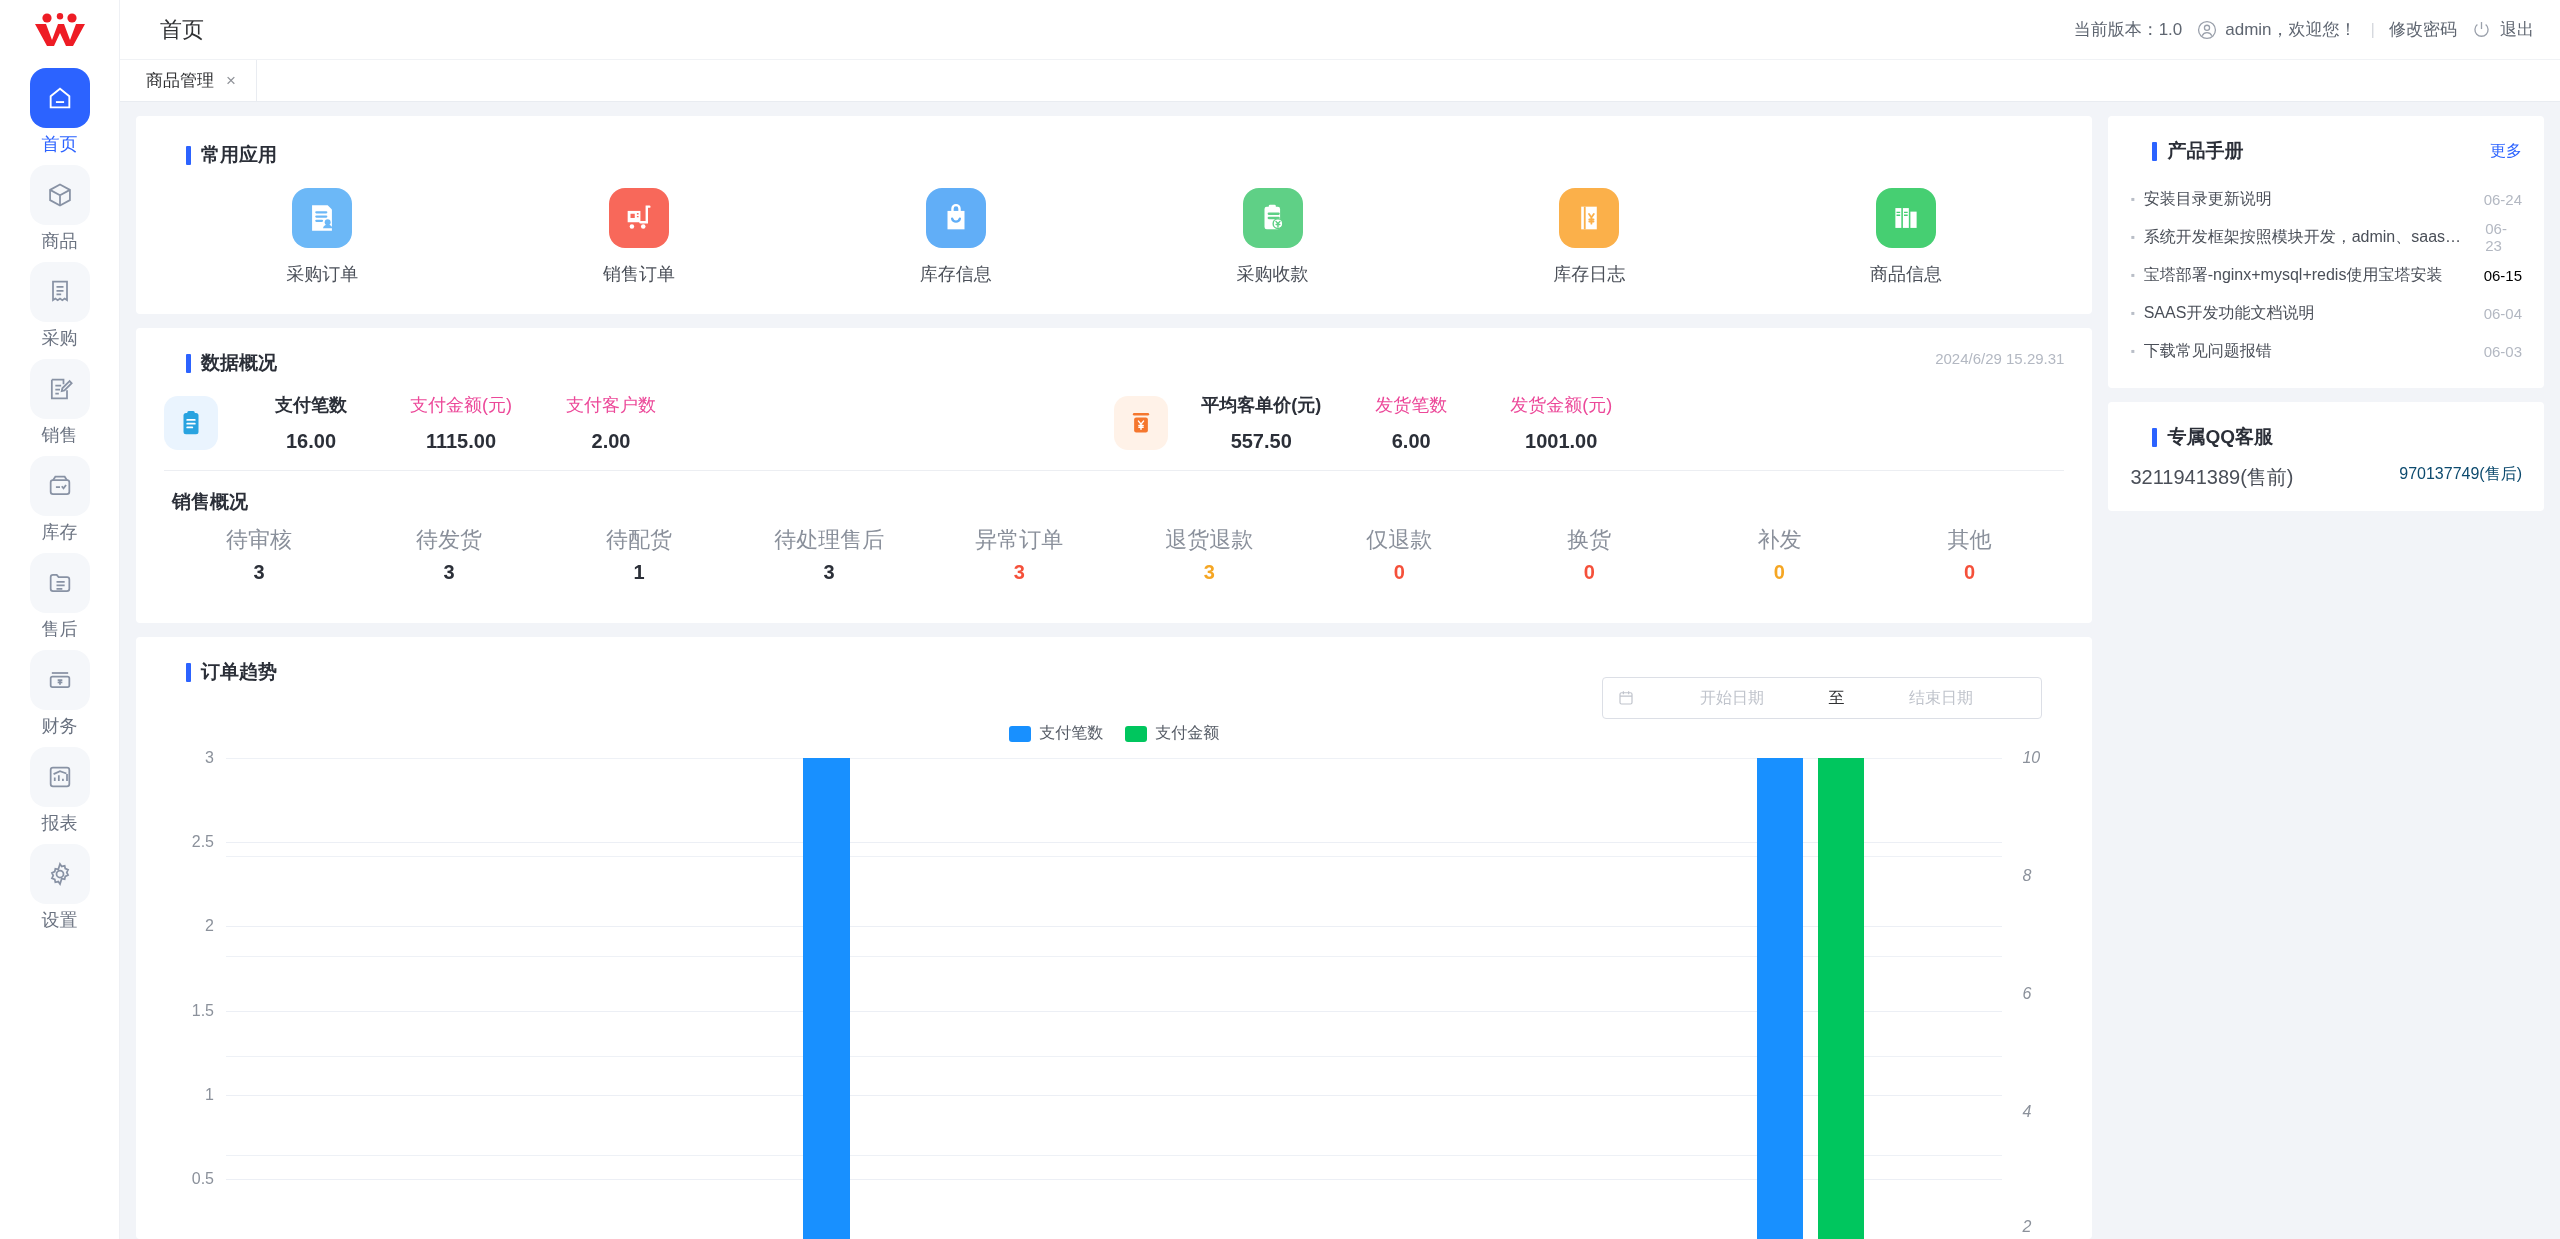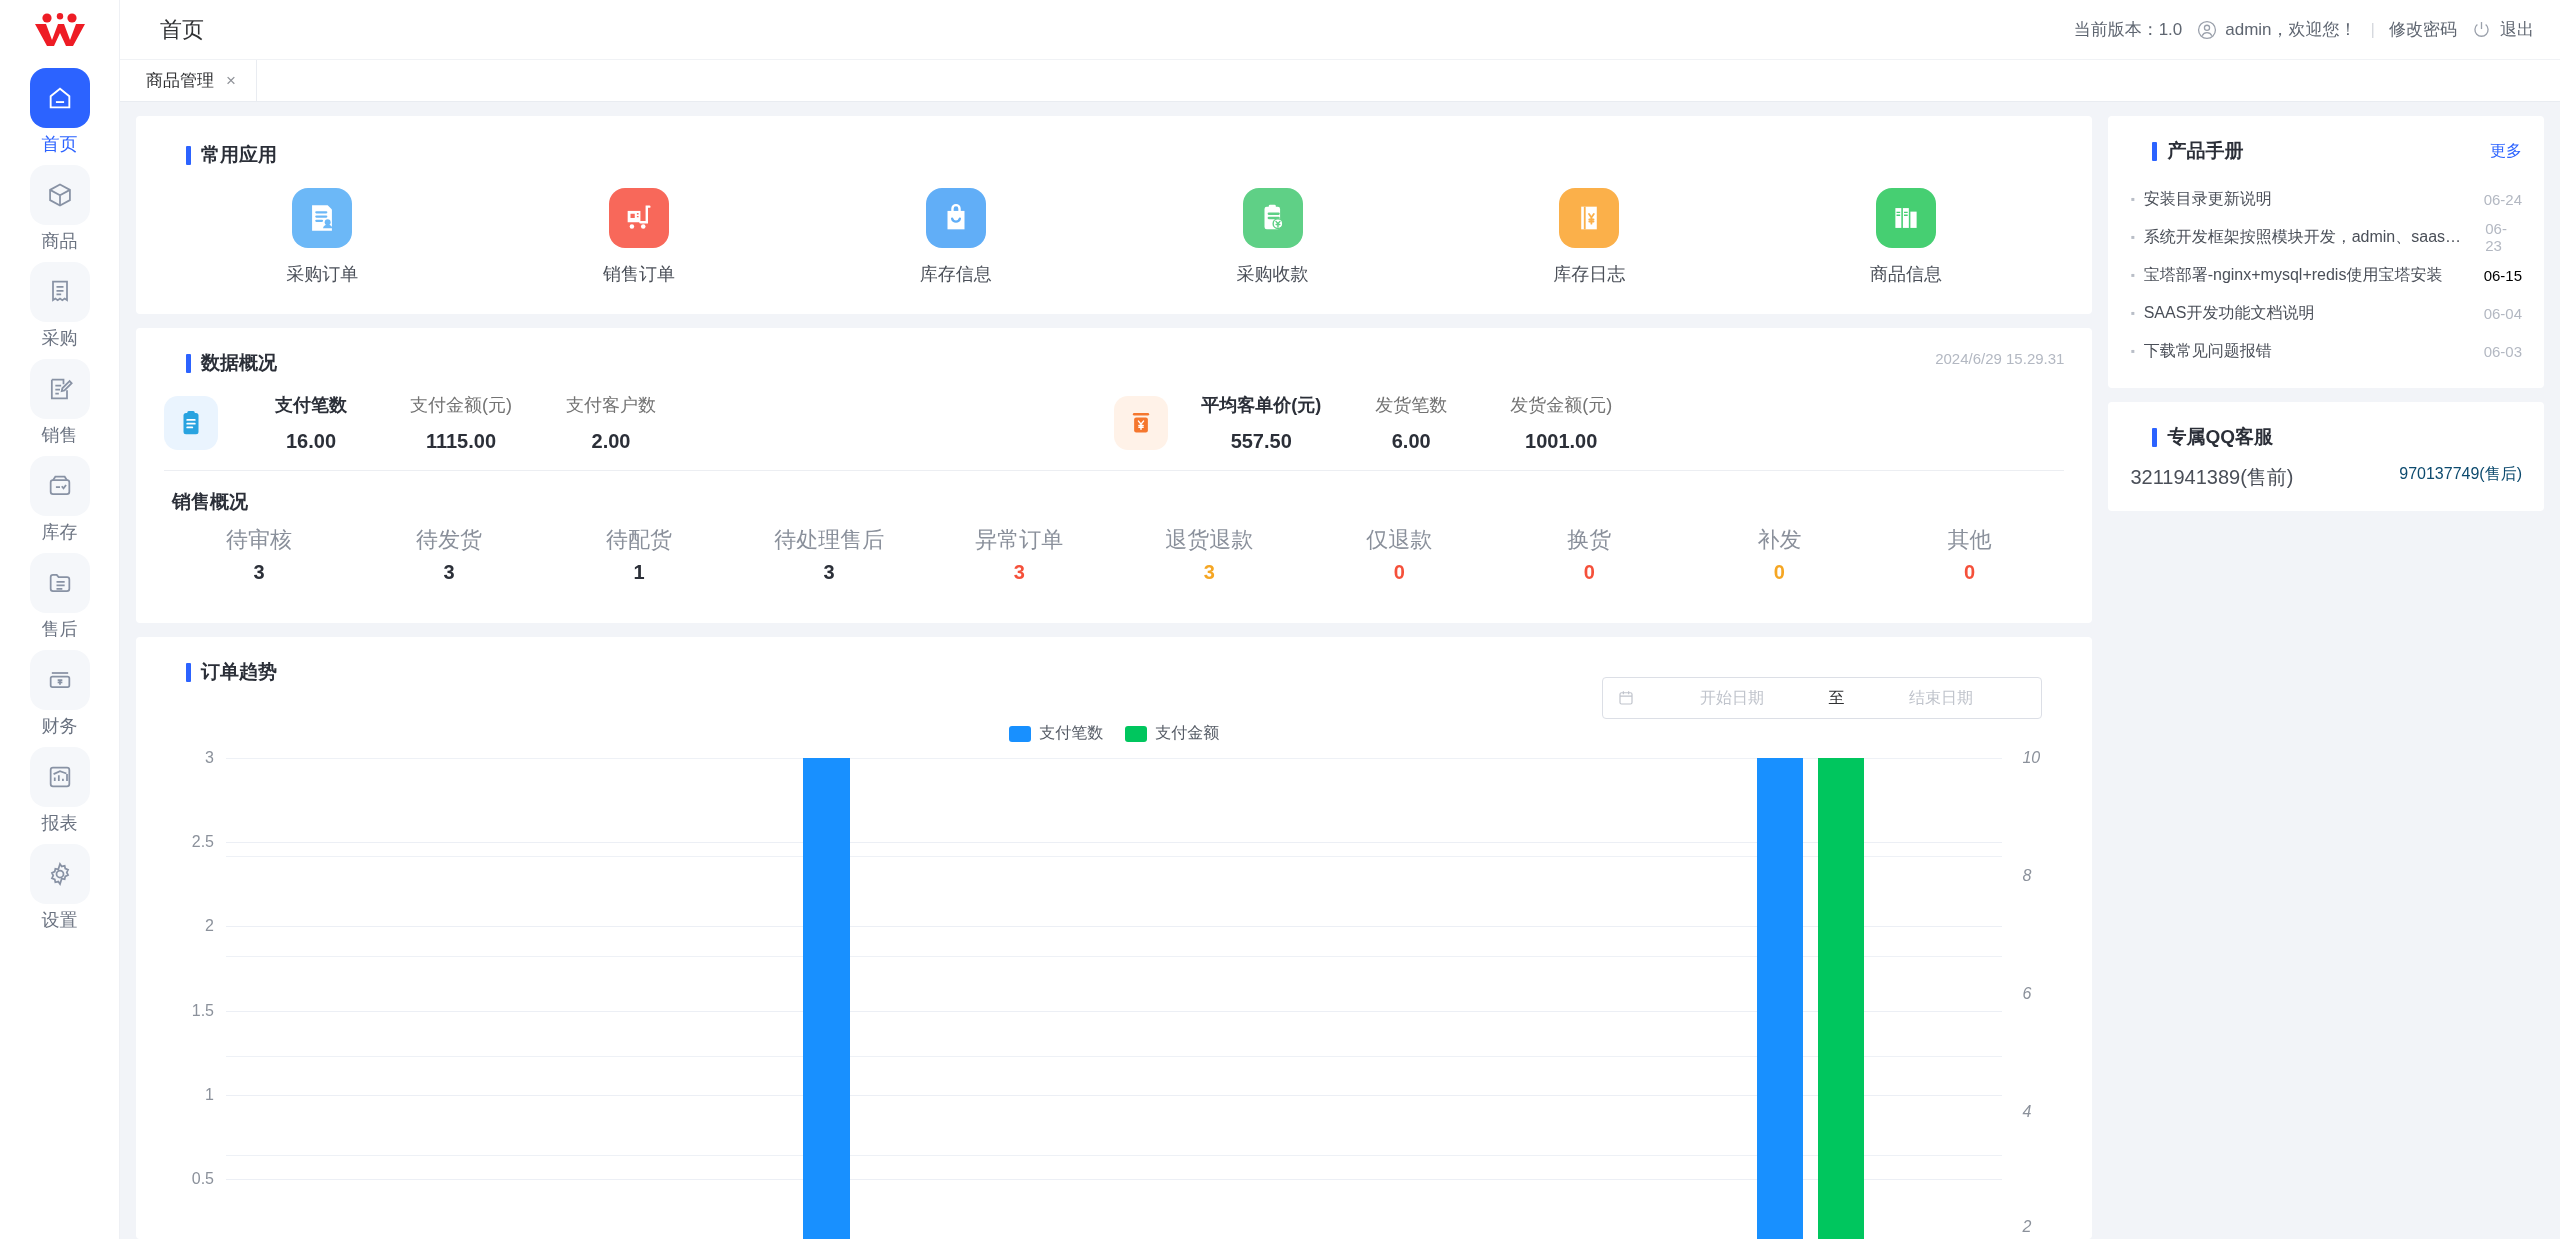--- a/index.html
+++ b/index.html
@@ -75,21 +75,21 @@
   
   .data-card { padding: 22px 28px 16px 28px; position: relative; }
   .ts { position: absolute; right: 28px; top: 22px; font-size: 15px; color: #b3b8c2; }
   .stats-row { display: flex; margin-top: 14px; padding-bottom: 14px; }
   .stat-group { flex: 1 1 0; display: flex; align-items: center; gap: 18px; }
   .stat-ico { width: 54px; height: 54px; border-radius: 14px; display: flex; align-items: center; justify-content: center; flex: 0 0 54px; }
   .stat-ico.blue { background: #eaf4fe; }
   .stat-ico.orange { background: #fff2e8; }
   .stat-cells { display: flex; }
   .stat-cell { display: flex; flex-direction: column; align-items: center; min-width: 150px; }
-  .stat-cell .k { font-size: 18px; color: #737373; line-height: 30px; }
+  .stat-cell .k { font-size: 18px; color: #ec4899; line-height: 30px; }
   .stat-cell.primary .k { color: #2b2f38; font-weight: bold; }
   .stat-cell .v { font-size: 20px; font-weight: bold; color: #2b2f38; line-height: 30px; margin-top: 6px; }
 
   .divider { height: 1px; background: #eceef2; margin: 0 0 0 0; }
 
   .sales-title { font-size: 19px; font-weight: bold; color: #2b2f38; padding: 18px 0 0 8px; }
   .sales-row { display: flex; padding: 12px 0 20px 0; }
   .sales-cell { flex: 1 1 0; display: flex; flex-direction: column; align-items: center; }
   .sales-cell .k { font-size: 22px; color: #8a909b; line-height: 26px; }
   .sales-cell .v { font-size: 20px; font-weight: bold; line-height: 30px; margin-top: 4px; color: #2b2f38; }

